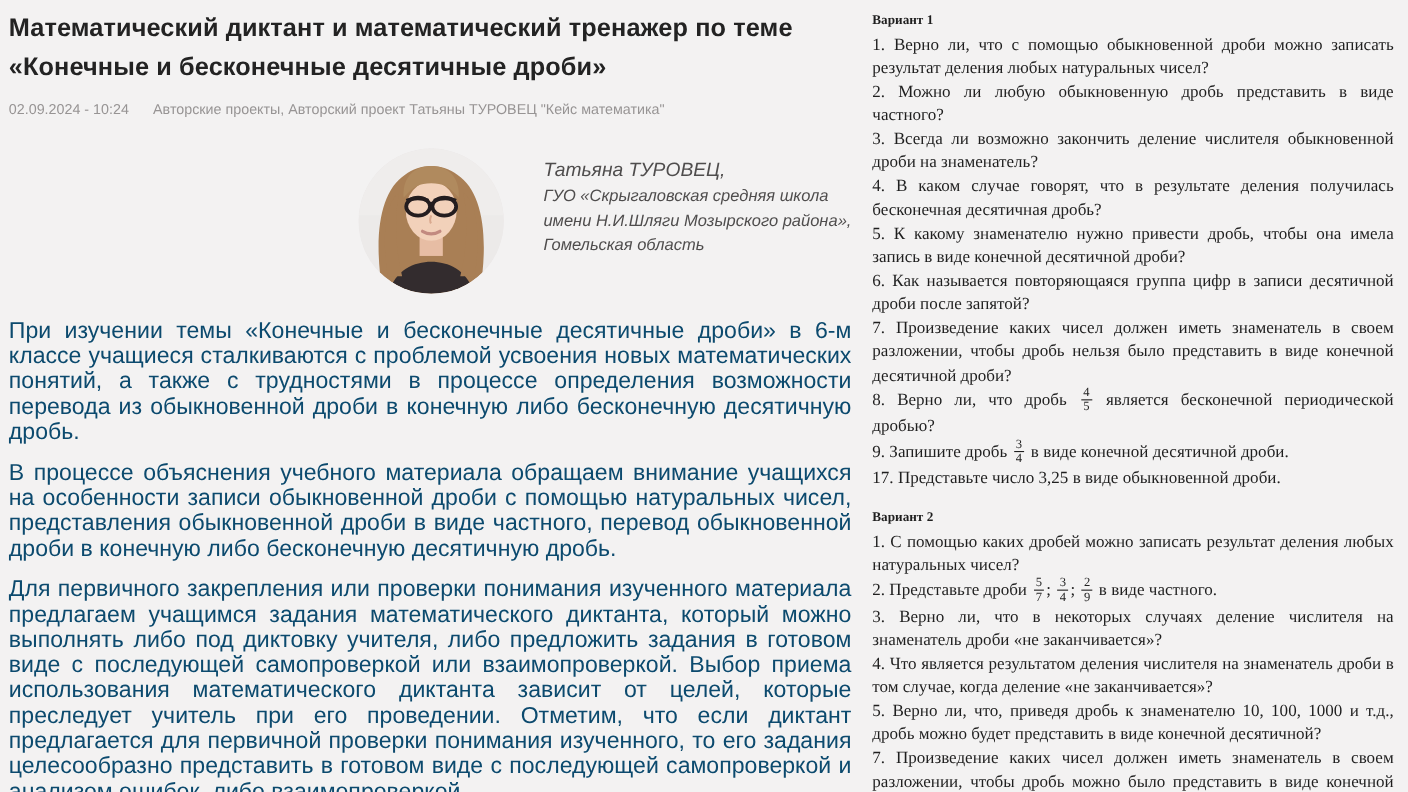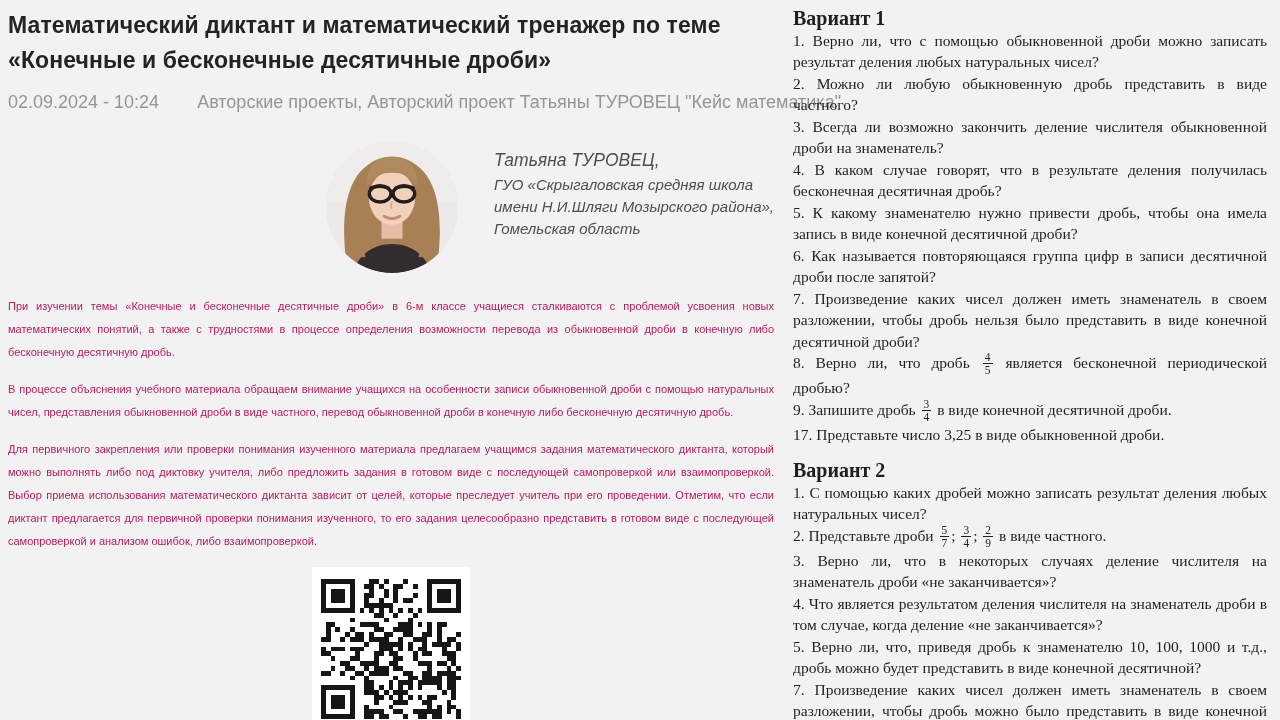--- a/index.html
+++ b/index.html
@@ -20,24 +20,24 @@
   }
   .page-title {
     font-size: 23px;
     line-height: 35px;
     font-weight: 700;
     color: #232323;
     letter-spacing: 0.1px;
   }
   .meta-row {
     margin-top: 14px;
-    font-size: 18px;
+    font-size: 13px;
     color: #979494;
     display: flex;
-    gap: 38px;
+    gap: 22px;
     align-items: baseline;
     white-space: nowrap;
   }
   .author-row {
     margin-top: 28px;
     display: flex;
     gap: 36px;
     align-items: flex-start;
     justify-content: flex-end;
   }
@@ -51,24 +51,24 @@
   .author-text {
     font-style: italic;
     color: #4f4d4d;
     padding-top: 8px;
     line-height: 22px;
     font-size: 15px;
   }
   .author-name { font-size: 17.5px; margin-bottom: 3px; }
   .article { margin-top: 22px; }
   .article p {
-    font-size: 11px;
+    font-size: 21px;
     line-height: 23px;
     text-align: justify;
-    color: #be185d;
+    color: #0c4a6e;
     margin-bottom: 14px;
   }
   .qr-card {
     margin: 10px auto 0 auto;
     width: 158px;
     height: 164px;
     background: #ffffff;
     display: flex;
     align-items: center;
     justify-content: center;
@@ -79,21 +79,21 @@
     position: absolute;
     left: 793px; top: 8px;
     width: 474px;
     font-family: "Liberation Serif", "DejaVu Serif", serif;
     color: #1f1f1f;
     font-size: 15.5px;
     line-height: 21.5px;
   }
   .variant-title {
     font-weight: 700;
-    font-size: 20px;
+    font-size: 12px;
     line-height: 21.5px;
   }
   .variant { margin-bottom: 15px; }
   .question, .conclusion {
     text-align: justify;
   }
   .frac {
     display: inline-flex;
     flex-direction: column;
     vertical-align: middle;

